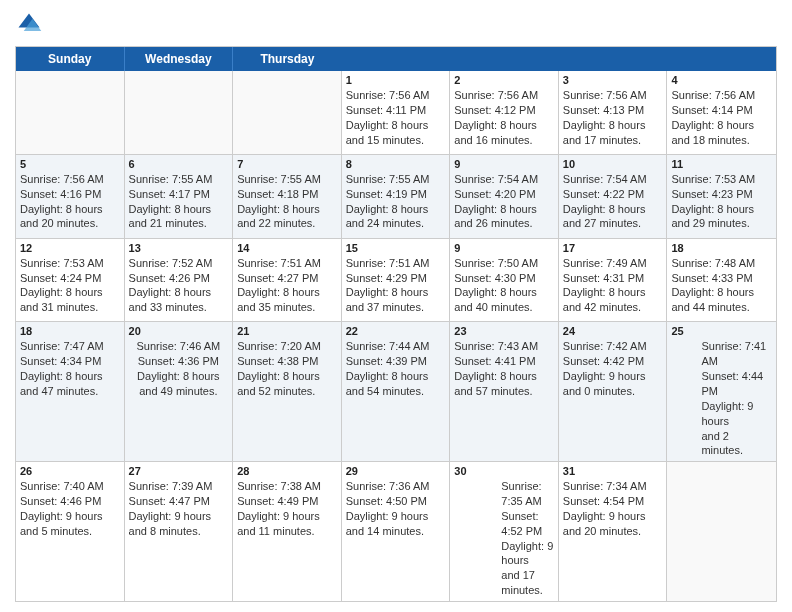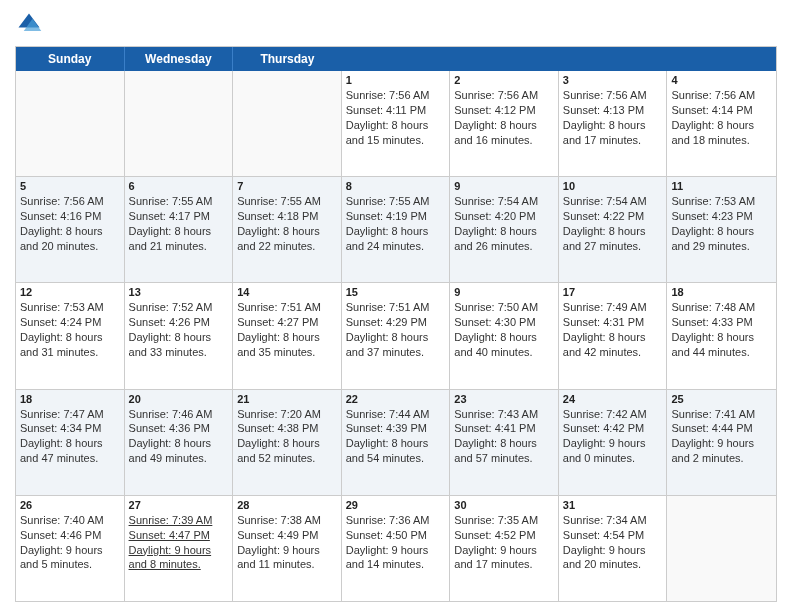--- a/index.html
+++ b/index.html
@@ -280,21 +280,21 @@
         <div class="cal-week">
           <div class="cal-cell shaded">
             <div class="day-num">18</div>
             <div class="cell-text" style="white-space: pre-line;">Sunrise: 7:47 AM
 Sunset: 4:34 PM
 Daylight: 8 hours
 and 47 minutes.</div>
           </div>
           <div class="cal-cell shaded">
             <div class="day-num">20</div>
-            <div class="cell-text" style="white-space: pre-line;">Sunrise: 7:46 AM
+            <div class="cell-text" style="white-space: pre-line; text-align: center;">Sunrise: 7:46 AM
 Sunset: 4:36 PM
 Daylight: 8 hours
 and 49 minutes.</div>
           </div>
           <div class="cal-cell shaded">
             <div class="day-num">21</div>
             <div class="cell-text" style="white-space: pre-line;">Sunrise: 7:20 AM
 Sunset: 4:38 PM
 Daylight: 8 hours
 and 52 minutes.</div>
@@ -315,58 +315,58 @@
           </div>
           <div class="cal-cell shaded">
             <div class="day-num">24</div>
             <div class="cell-text" style="white-space: pre-line;">Sunrise: 7:42 AM
 Sunset: 4:42 PM
 Daylight: 9 hours
 and 0 minutes.</div>
           </div>
           <div class="cal-cell shaded">
             <div class="day-num">25</div>
-            <div class="cell-text" style="white-space: pre-line;">Sunrise: 7:41 AM
+            <div class="cell-text" style="white-space: pre-line; margin-left: 30px;">Sunrise: 7:41 AM
 Sunset: 4:44 PM
 Daylight: 9 hours
 and 2 minutes.</div>
           </div>
         </div>
         <div class="cal-week">
           <div class="cal-cell">
             <div class="day-num">26</div>
             <div class="cell-text" style="white-space: pre-line;">Sunrise: 7:40 AM
 Sunset: 4:46 PM
 Daylight: 9 hours
 and 5 minutes.</div>
           </div>
           <div class="cal-cell">
             <div class="day-num">27</div>
-            <div class="cell-text" style="white-space: pre-line; text-decoration: underline;">Sunrise: 7:39 AM
+            <div class="cell-text" style="white-space: pre-line;">Sunrise: 7:39 AM
 Sunset: 4:47 PM
 Daylight: 9 hours
 and 8 minutes.</div>
           </div>
           <div class="cal-cell">
             <div class="day-num">28</div>
             <div class="cell-text" style="white-space: pre-line;">Sunrise: 7:38 AM
 Sunset: 4:49 PM
 Daylight: 9 hours
 and 11 minutes.</div>
           </div>
           <div class="cal-cell">
             <div class="day-num">29</div>
             <div class="cell-text" style="white-space: pre-line;">Sunrise: 7:36 AM
 Sunset: 4:50 PM
 Daylight: 9 hours
 and 14 minutes.</div>
           </div>
           <div class="cal-cell">
             <div class="day-num">30</div>
-            <div class="cell-text" style="white-space: pre-line;">Sunrise: 7:35 AM
+            <div class="cell-text" style="white-space: pre-line; margin-left: 47px;">Sunrise: 7:35 AM
 Sunset: 4:52 PM
 Daylight: 9 hours
 and 17 minutes.</div>
           </div>
           <div class="cal-cell">
             <div class="day-num">31</div>
             <div class="cell-text" style="white-space: pre-line;">Sunrise: 7:34 AM
 Sunset: 4:54 PM
 Daylight: 9 hours
 and 20 minutes.</div>

